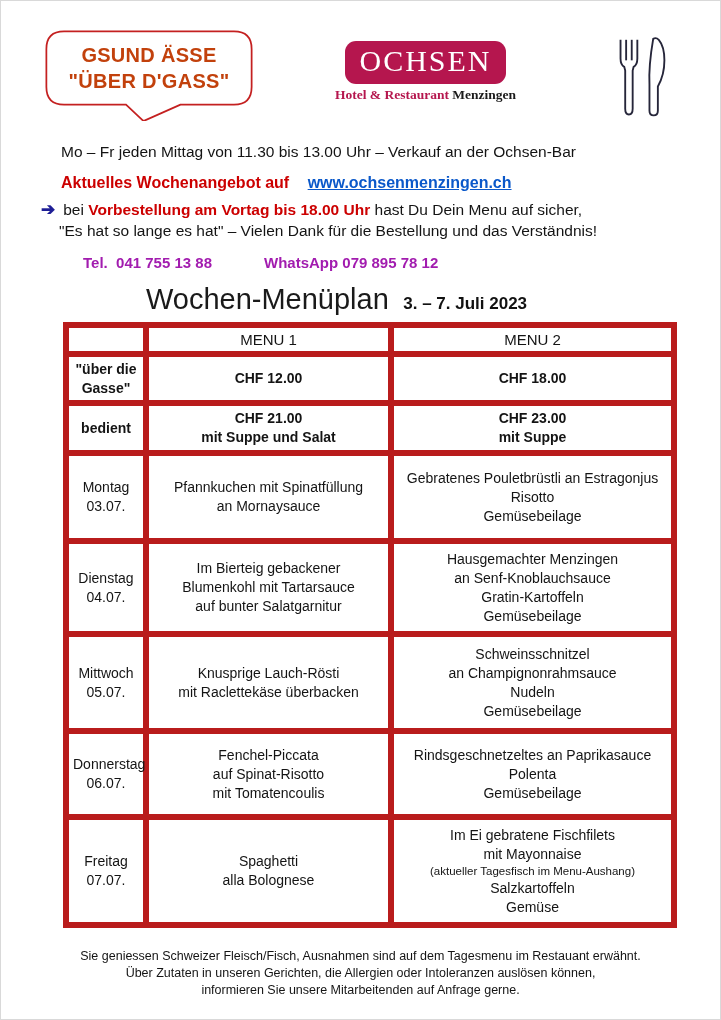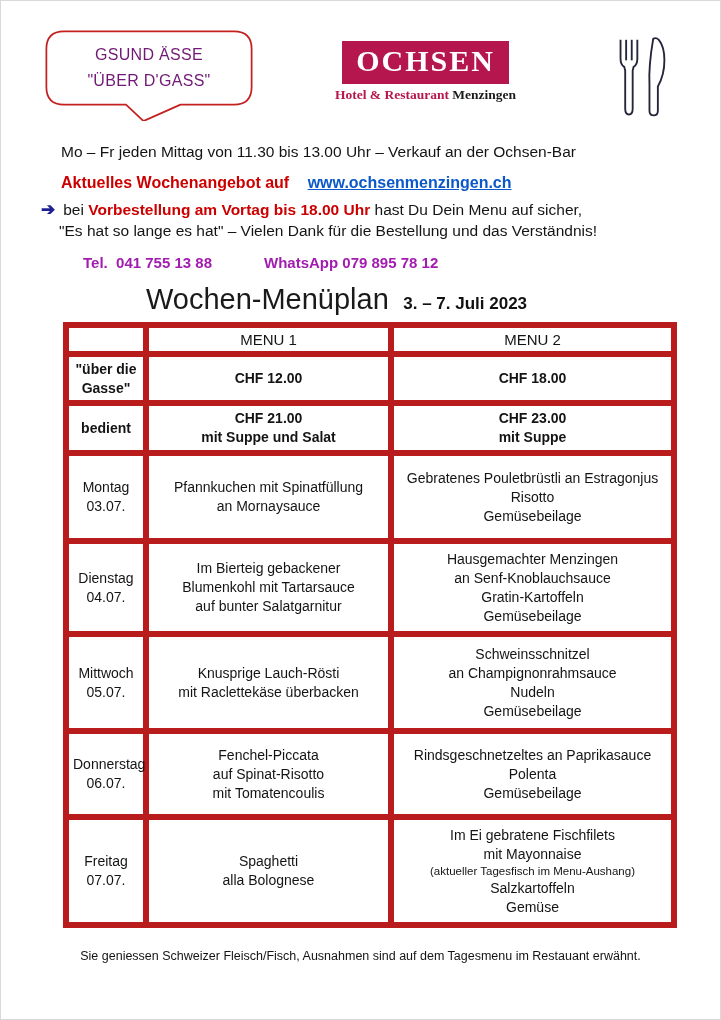--- a/index.html
+++ b/index.html
@@ -8,28 +8,28 @@
     position:relative; width:721px; height:1020px; margin:0 auto;
     background:#ffffff; border:1px solid #d9d9d9; overflow:hidden;
     color:#111111;
   }
   
   .header { display:flex; align-items:flex-start; padding:28px 50px 0 42px; }
   .badge { position:relative; width:212px; height:92px; flex:none; }
   .badge svg { position:absolute; left:0; top:0; }
   .badge-text {
     position:absolute; top:13px; left:0; right:0; text-align:center;
-    font-weight:normal; color:#701a75; font-size:16px; line-height:26px;
+    font-weight:bold; color:#c2410c; font-size:20px; line-height:26px;
     letter-spacing:0.3px; white-space:nowrap;
   }
   .logo-block { flex:1; text-align:center; padding-top:12px; }
   .logo-rect {
     display:inline-block; background:#b5164e; color:#ffffff;
-    font-family:"Liberation Serif", serif; font-size:30px; font-weight:bold;
-    letter-spacing:2px; padding:3px 14px 6px 14px;
+    font-family:"Liberation Serif", serif; font-size:30px; font-weight:normal;
+    letter-spacing:2px; padding:3px 14px 6px 14px;border-radius:11px;
   }
   .logo-sub { font-family:"Liberation Serif", serif; font-size:13.5px; margin-top:3px; }
   .logo-sub .crimson { color:#b5164e; font-weight:bold; }
   .logo-sub .dark { color:#1a1a1a; font-weight:bold; }
   .cutlery { flex:none; margin-left:18px; padding-top:6px; }
   
   .info { margin:14px 0 0 60px; font-size:15.5px; line-height:21px; color:#141414; }
   .info-line2 { margin-top:10px; font-size:16px; }
   .red-bold { color:#cc0000; font-weight:bold; }
   .link { color:#0a58ca; font-weight:bold; text-decoration:underline; margin-left:14px; cursor:pointer; }
@@ -237,15 +237,17 @@
         <div class="small-line">(aktueller Tagesfisch im Menu-Aushang)</div>
         <div>Salzkartoffeln</div>
         <div>Gemüse</div>
       </td>
     </tr>
   </tbody>
     </table>
 
   <div class="footer">
     <div>Sie geniessen Schweizer Fleisch/Fisch, Ausnahmen sind auf dem Tagesmenu im Restauant erwähnt.</div>
+    <div>Über Zutaten in unseren Gerichten, die Allergien oder Intoleranzen auslösen können,</div>
+    <div>informieren Sie unsere Mitarbeitenden auf Anfrage gerne.</div>
   </div>
 
 </div>
 
 </body></html>

